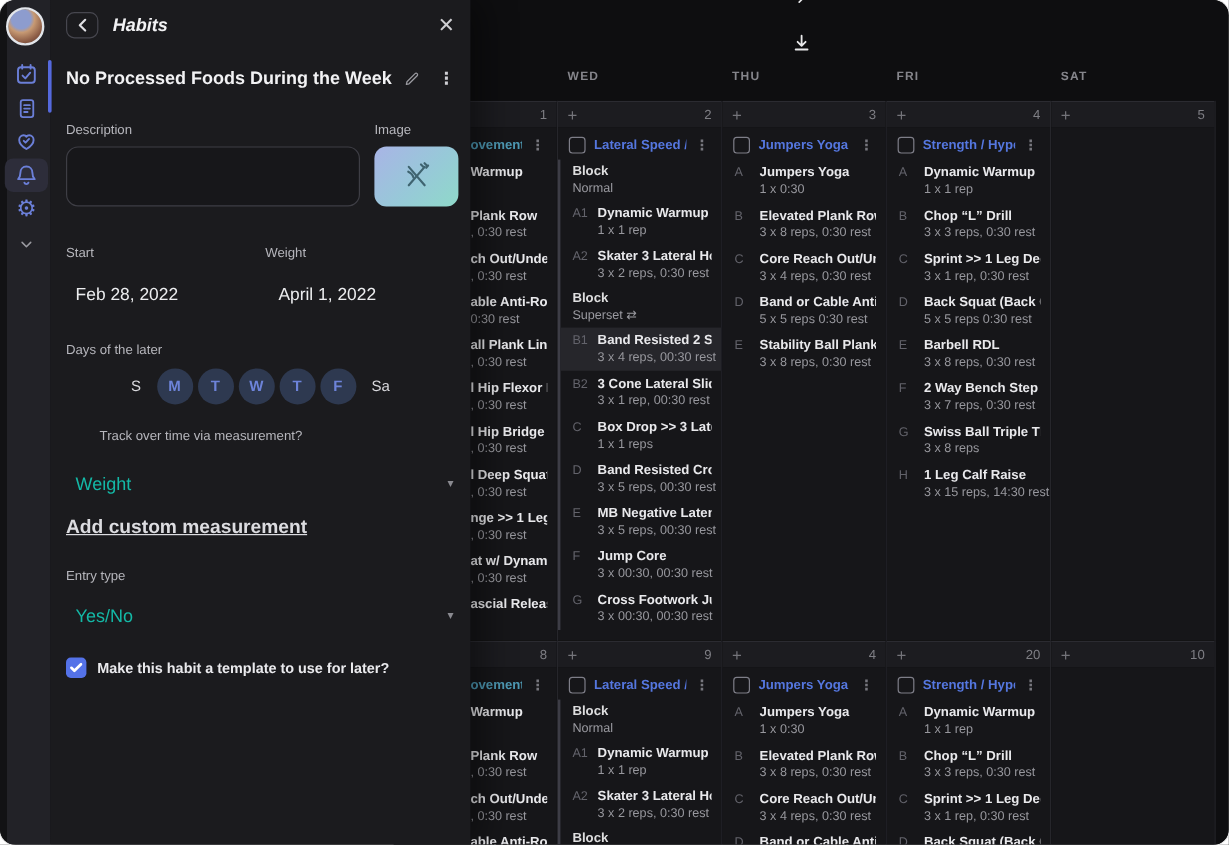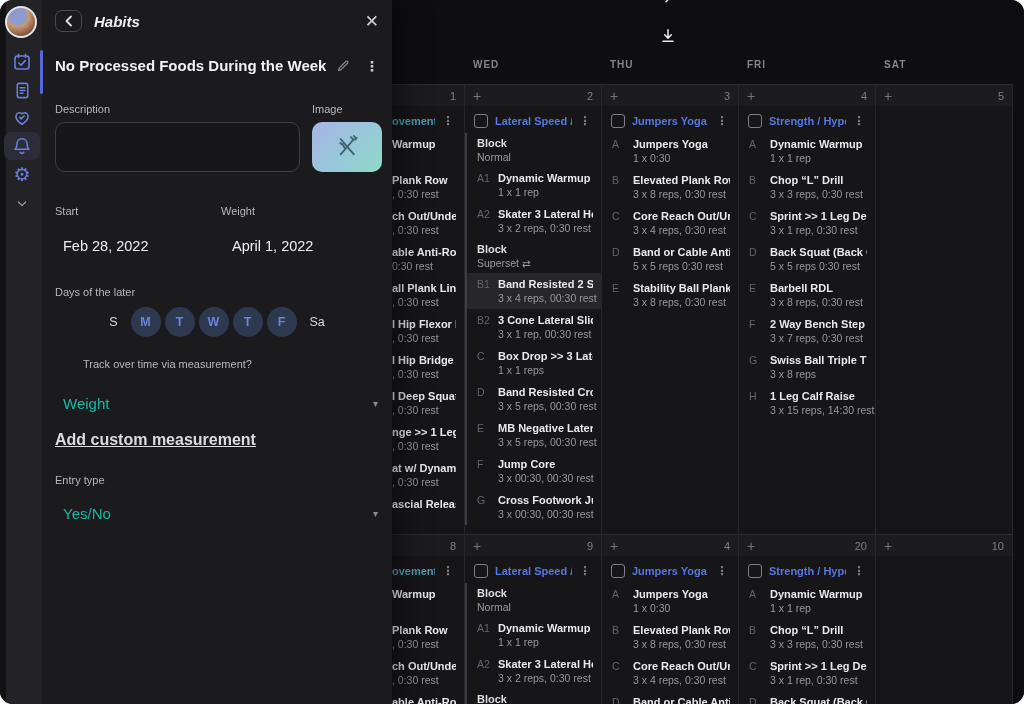--- a/index.html
+++ b/index.html
@@ -671,20 +671,28 @@
       <span class="caret">▾</span>
     </div>
     <div class="link" style="top:431px;left:13px;">Add custom measurement</div>
 
     <div class="p-label" style="top:474px;left:13px;">Entry type</div>
     <div class="select-row" style="top:505px;">
       <span class="val">Yes/No</span>
       <span class="caret">▾</span>
     </div>
 
+    <div class="cb-row">
+      <div class="cb-box">
+        <svg width="11" height="9" viewBox="0 0 11 9">
+            <path d="M1.5 4.5L4 7l5.5-5.5"></path>
+          </svg>
+      </div>
+      <div class="cb-label">Make this habit a template to use for later?</div>
+    </div>
   </section>
 
   <aside class="sidebar">
     <div class="avatar"></div>
     <div class="side-item" style="top:48px;">
       <svg width="20" height="20" viewBox="0 0 20 20">
         <rect x="3" y="4" width="14" height="13" rx="2.5"></rect>
         <path d="M6.5 2.2v3M13.5 2.2v3"></path>
         <path d="M6.8 11l2.3 2.3 4.1-4.7"></path>
       </svg>

